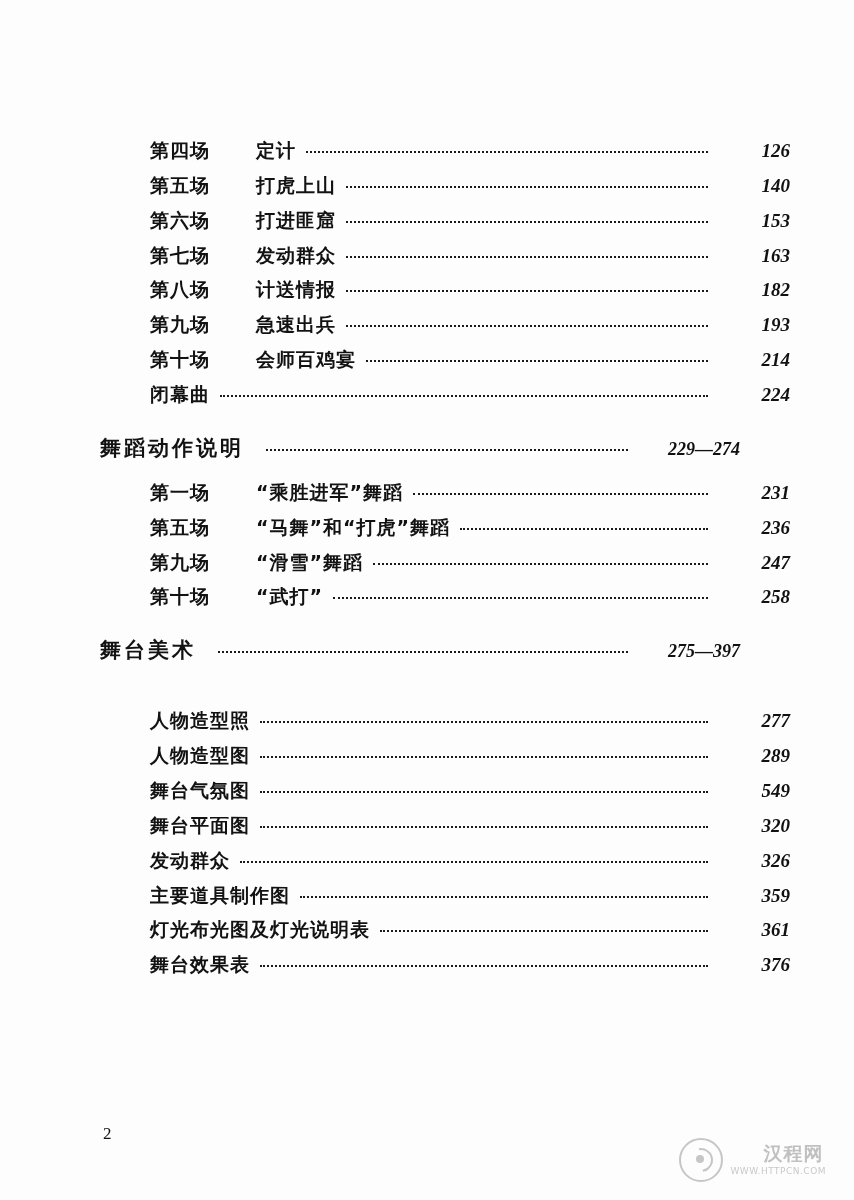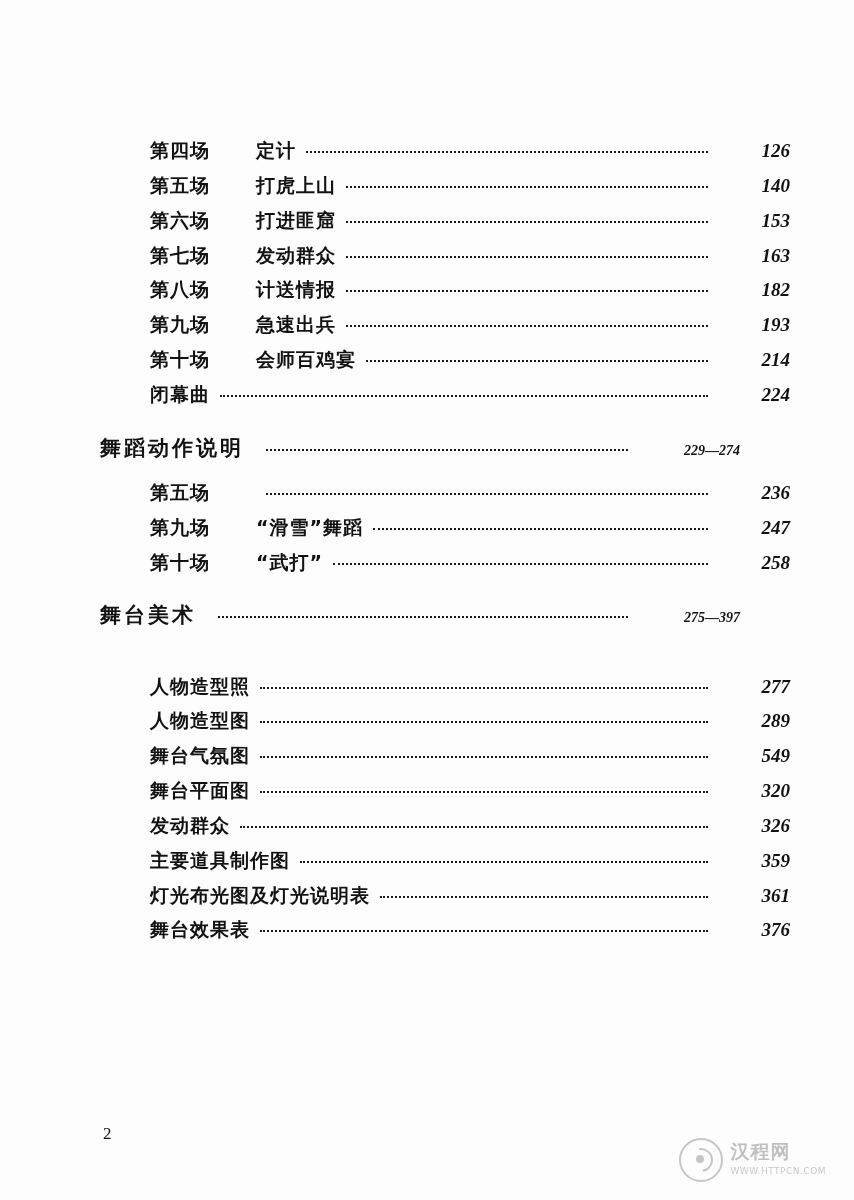--- a/index.html
+++ b/index.html
@@ -101,21 +101,21 @@
   .section .label {
     font-size: 21px;
     font-weight: 700;
     letter-spacing: 3px;
   }
   .section .dots {
     margin-left: 22px;
   }
   .section .pageno {
     width: 104px;
-    font-size: 14px;
+    font-size: 18px;
   }
 
   .block-gap {
     height: 14px;
   }
 
   
   .folio {
     position: absolute;
     left: 103px;
@@ -165,26 +165,27 @@
     height: 8px;
     background: #9a9a9a;
     border-radius: 50%;
   }
   .wm-text {
     display: flex;
     flex-direction: column;
     justify-content: center;
   }
   .wm-title {
-    font-family: Liberation Mono, monospace;
+    font-family: Liberation Serif, serif;
     font-size: 19px;
     font-weight: 700;
     color: #8f8f8f;
     letter-spacing: 1px;
     line-height: 1.05;
+    margin-left: 33px;
   }
   .wm-url {
     font-family: "DejaVu Sans", "Liberation Sans", sans-serif;
     font-size: 9px;
     color: #9d9d9d;
     letter-spacing: 0.5px;
     margin-top: 2px;
   }
 </style>
 </head>
@@ -248,23 +249,30 @@
       <span class="dots"></span>
       <span class="pageno">224</span>
     </div>
 
     <div class="row section">
       <span class="label">舞蹈动作说明</span>
       <span class="dots"></span>
       <span class="pageno">229—274</span>
     </div>
 
+    <div class="row indent">
+      <span class="scene">第一场</span>
+      <span class="title">“乘胜进军”舞蹈</span>
+      <span class="dots"></span>
+      <span class="pageno">231</span>
+    </div>
 
     <div class="row indent">
       <span class="scene">第五场</span>
+      <span class="title">“马舞”和“打虎”舞蹈</span>
       <span class="dots"></span>
       <span class="pageno">236</span>
     </div>
 
     <div class="row indent">
       <span class="scene">第九场</span>
       <span class="title">“滑雪”舞蹈</span>
       <span class="dots"></span>
       <span class="pageno">247</span>
     </div>

